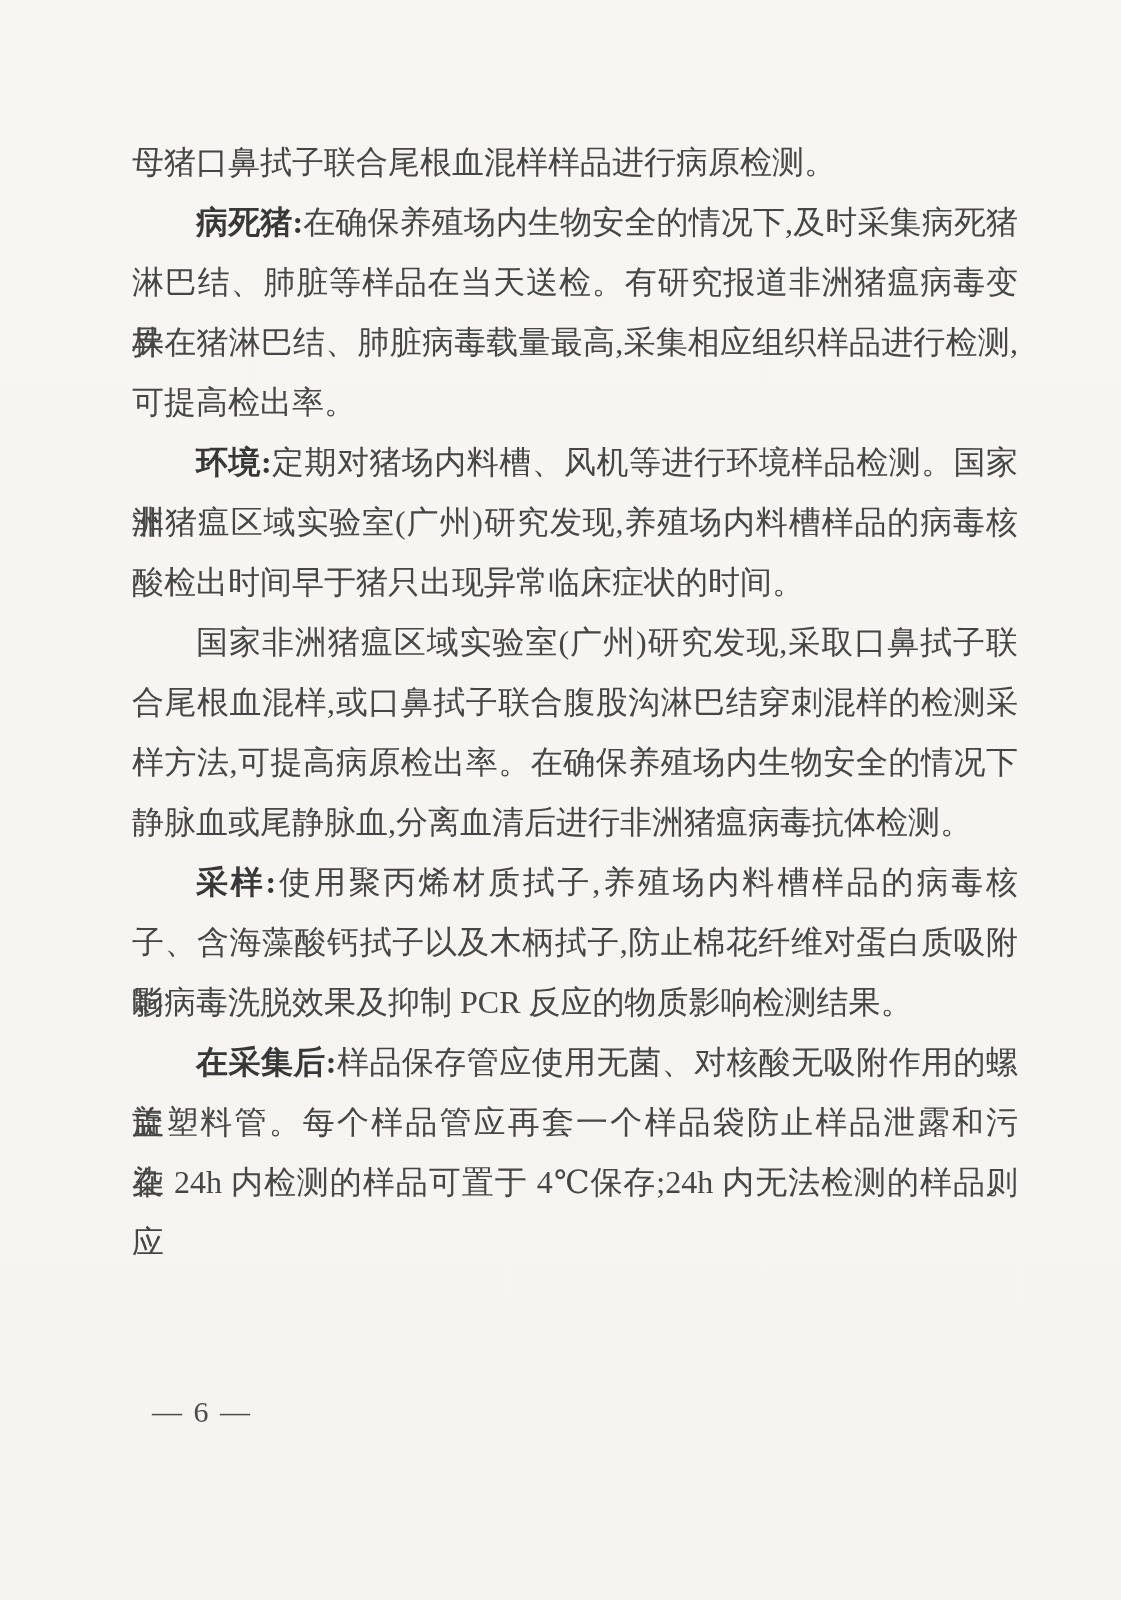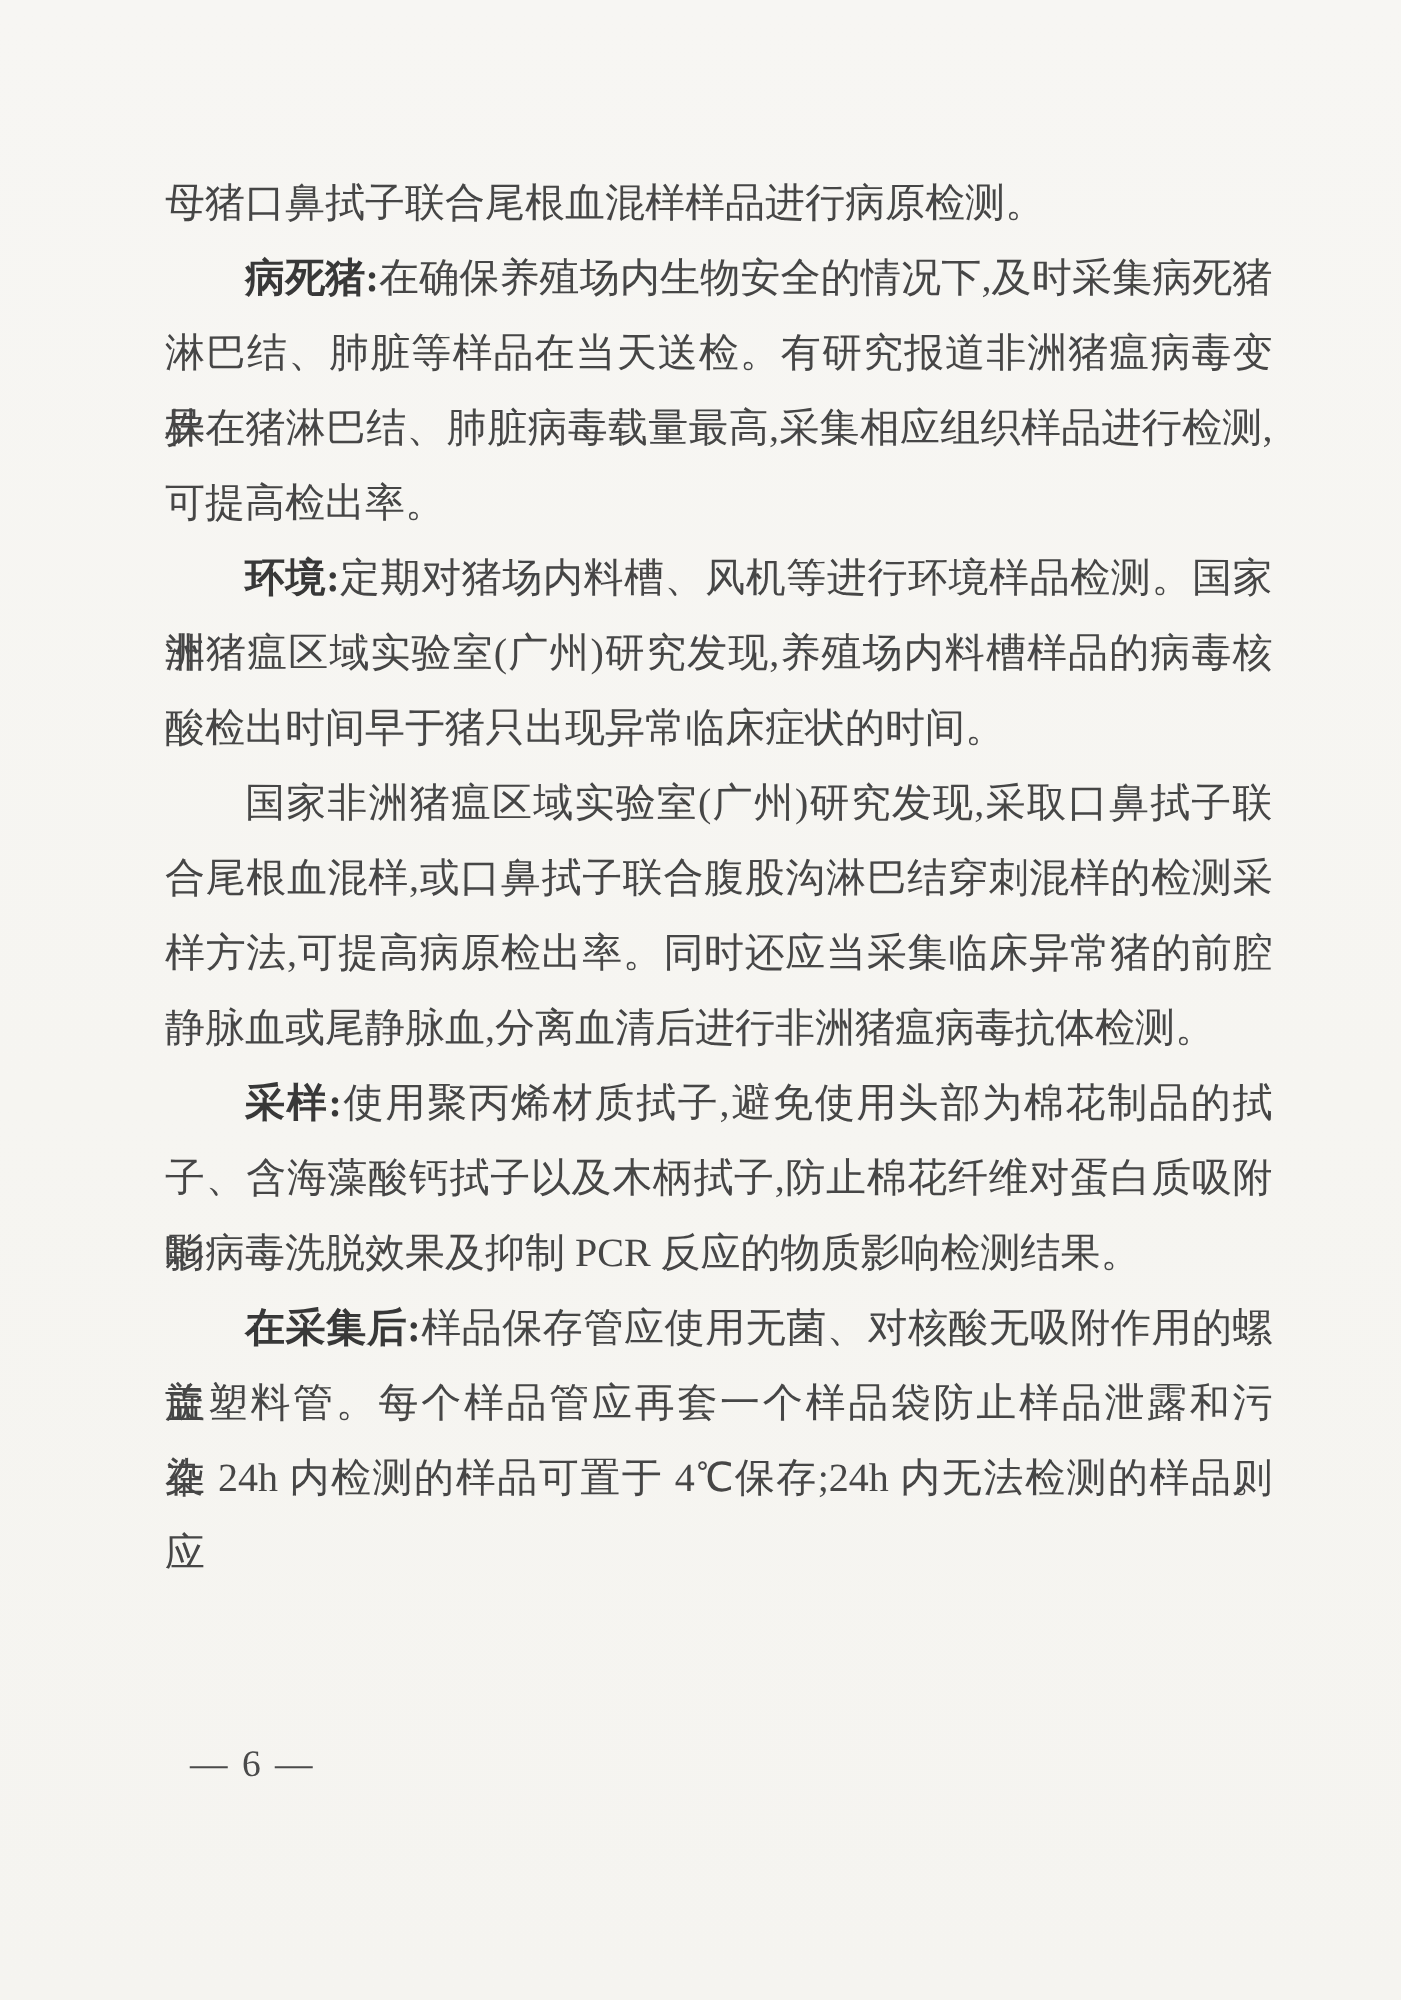--- a/index.html
+++ b/index.html
@@ -12,21 +12,20 @@
   body {
     background: #f6f5f2;
     font-family: "Liberation Serif", "DejaVu Serif", serif;
     color: #424242;
   }
   .page {
     position: relative;
     width: 1121px;
     height: 1600px;
     background: linear-gradient(180deg, #f7f6f3 0%, #f6f5f1 55%, #f5f4f0 100%);
-    font-family: Liberation Serif, serif;
   }
   .doc-body {
     position: absolute;
     left: 132px;
     top: 132px;
     width: 886px;
   }
   .line {
     line-height: 60px;
     height: 60px;
@@ -73,25 +72,25 @@
         <div class="line"><span>可提高检出率。</span></div>
       </div>
       <div class="block paragraph">
         <div class="line indent fill"><span class="lead">环境:</span><span>定期对猪场内料槽、风机等进行环境样品检测。国家非</span></div>
         <div class="line fill"><span>洲猪瘟区域实验室(广州)研究发现,养殖场内料槽样品的病毒核</span></div>
         <div class="line"><span>酸检出时间早于猪只出现异常临床症状的时间。</span></div>
       </div>
       <div class="block paragraph">
         <div class="line indent fill"><span>国家非洲猪瘟区域实验室(广州)研究发现,采取口鼻拭子联</span></div>
         <div class="line fill"><span>合尾根血混样,或口鼻拭子联合腹股沟淋巴结穿刺混样的检测采</span></div>
-        <div class="line fill"><span>样方法,可提高病原检出率。同时还应当采集临床异常猪的前腔</span></div>
+        <div class="line fill"><span>样方法,可提高病原检出率。在确保养殖场内生物安全的情况下</span></div>
         <div class="line"><span>静脉血或尾静脉血,分离血清后进行非洲猪瘟病毒抗体检测。</span></div>
       </div>
       <div class="block paragraph">
-        <div class="line indent fill"><span class="lead">采样:</span><span>使用聚丙烯材质拭子,避免使用头部为棉花制品的拭</span></div>
+        <div class="line indent fill"><span class="lead">采样:</span><span>使用聚丙烯材质拭子,养殖场内料槽样品的病毒核</span></div>
         <div class="line fill"><span>子、含海藻酸钙拭子以及木柄拭子,防止棉花纤维对蛋白质吸附影</span></div>
         <div class="line"><span>响病毒洗脱效果及抑制 PCR 反应的物质影响检测结果。</span></div>
       </div>
       <div class="block paragraph">
         <div class="line indent fill"><span class="lead">在采集后:</span><span>样品保存管应使用无菌、对核酸无吸附作用的螺旋</span></div>
         <div class="line fill"><span>盖塑料管。每个样品管应再套一个样品袋防止样品泄露和污染。</span></div>
         <div class="line fill"><span>在 24h 内检测的样品可置于 4℃保存;24h 内无法检测的样品则应</span></div>
       </div>
     </div>
   <div style="position:absolute; left:132px; top:1392px;" class="footer-line">— 6 —</div>

